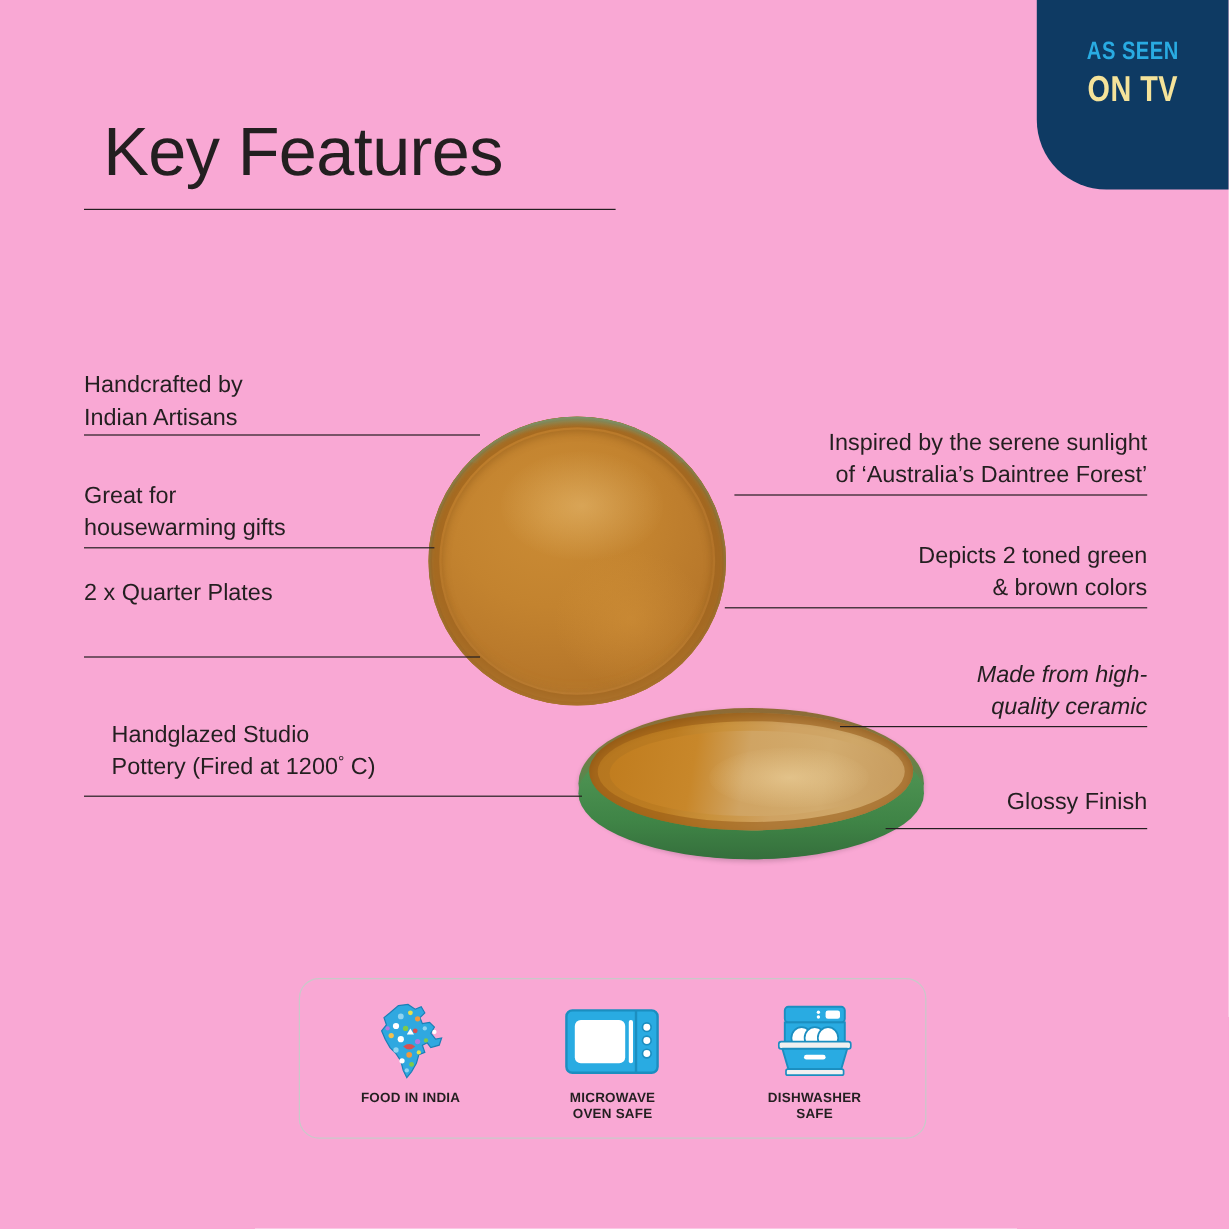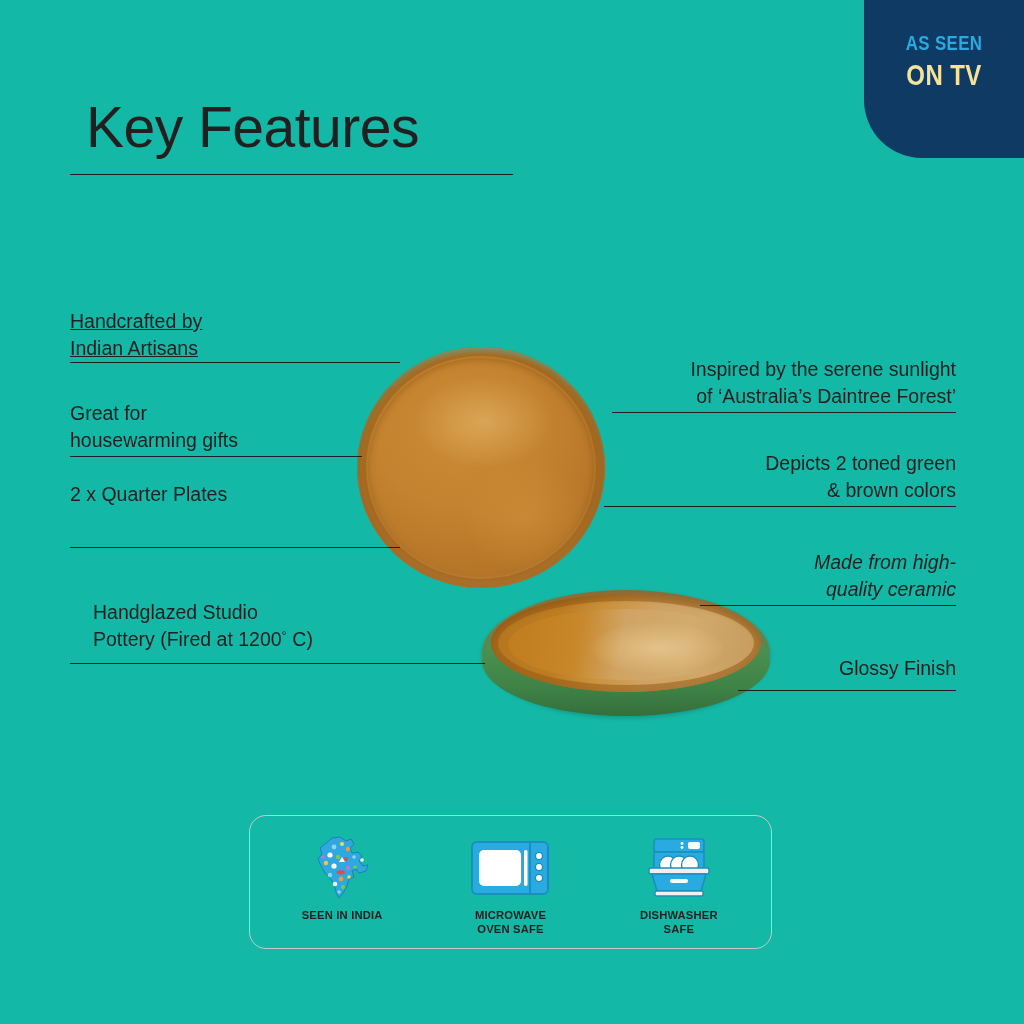--- a/index.html
+++ b/index.html
@@ -9,21 +9,21 @@
   }
   body {
     font-family: "Liberation Sans", sans-serif;
     -webkit-font-smoothing: antialiased;
   }
   #page {
     position: relative;
     width: 1024px;
     height: 1024px;
     overflow: hidden;
-    background: #14b8a6;
+    background: #f9a8d4;
   }
 
   
   #tv-badge {
     position: absolute;
     top: 0;
     right: 0;
     width: 160px;
     height: 158px;
     background: #0e3a63;
@@ -259,21 +259,21 @@
 
   <div id="plate-side">
     <div class="body"></div>
     <div class="outer-green"></div>
     <div class="inner"></div>
     <div class="well2"></div>
     <div class="inner-rim"></div>
     <div class="gloss2"></div>
   </div>
 
-  <div class="callout-label left" style="left:70px; top:308px; width:300px;text-decoration:underline;">Handcrafted by
+  <div class="callout-label left" style="left:70px; top:308px; width:300px;">Handcrafted by
 Indian Artisans</div>
   <div class="callout-rule" style="left:70px; top:362px; width:330px;"></div>
 
   <div class="callout-label left" style="left:70px; top:400px; width:320px;">Great for
 housewarming gifts</div>
   <div class="callout-rule" style="left:70px; top:456px; width:292px;"></div>
 
   <div class="callout-label left" style="left:70px; top:481px; width:330px;">2 x Quarter Plates</div>
   <div class="callout-rule" style="left:70px; top:547px; width:330px;"></div>
 
@@ -318,21 +318,21 @@
           <circle cx="20" cy="40" r="2.2" fill="#8fd4f0"></circle>
           <circle cx="31" cy="44" r="2.4" fill="#f09a3e"></circle>
           <circle cx="39" cy="42" r="1.8" fill="#e8e04a"></circle>
           <circle cx="25" cy="49" r="2.2" fill="#ffffff"></circle>
           <circle cx="33" cy="52" r="2" fill="#7fc94a"></circle>
           <circle cx="29" cy="57" r="1.8" fill="#8fd4f0"></circle>
           <circle cx="52" cy="25" r="1.8" fill="#ffffff"></circle>
           <circle cx="13" cy="22" r="1.8" fill="#b07ae0"></circle>
         </svg>
       </div>
-      <div class="cap">SEEN IN INDIA</div>
+      <div class="cap">FOOD IN INDIA</div>
     </div>
 
 
     <div class="badge">
       <div class="glyph">
         <svg width="80" height="58" viewBox="0 0 80 58" aria-hidden="true">
           <rect x="2" y="3" width="76" height="52" rx="5" fill="#29abe2" stroke="#1b8ec0" stroke-width="2"></rect>
           <rect x="9" y="11" width="42" height="36" rx="5" fill="#ffffff"></rect>
           <rect x="54" y="11" width="3.5" height="36" rx="1.7" fill="#ffffff"></rect>
           <line x1="60" y1="3" x2="60" y2="55" stroke="#1b8ec0" stroke-width="2"></line>

